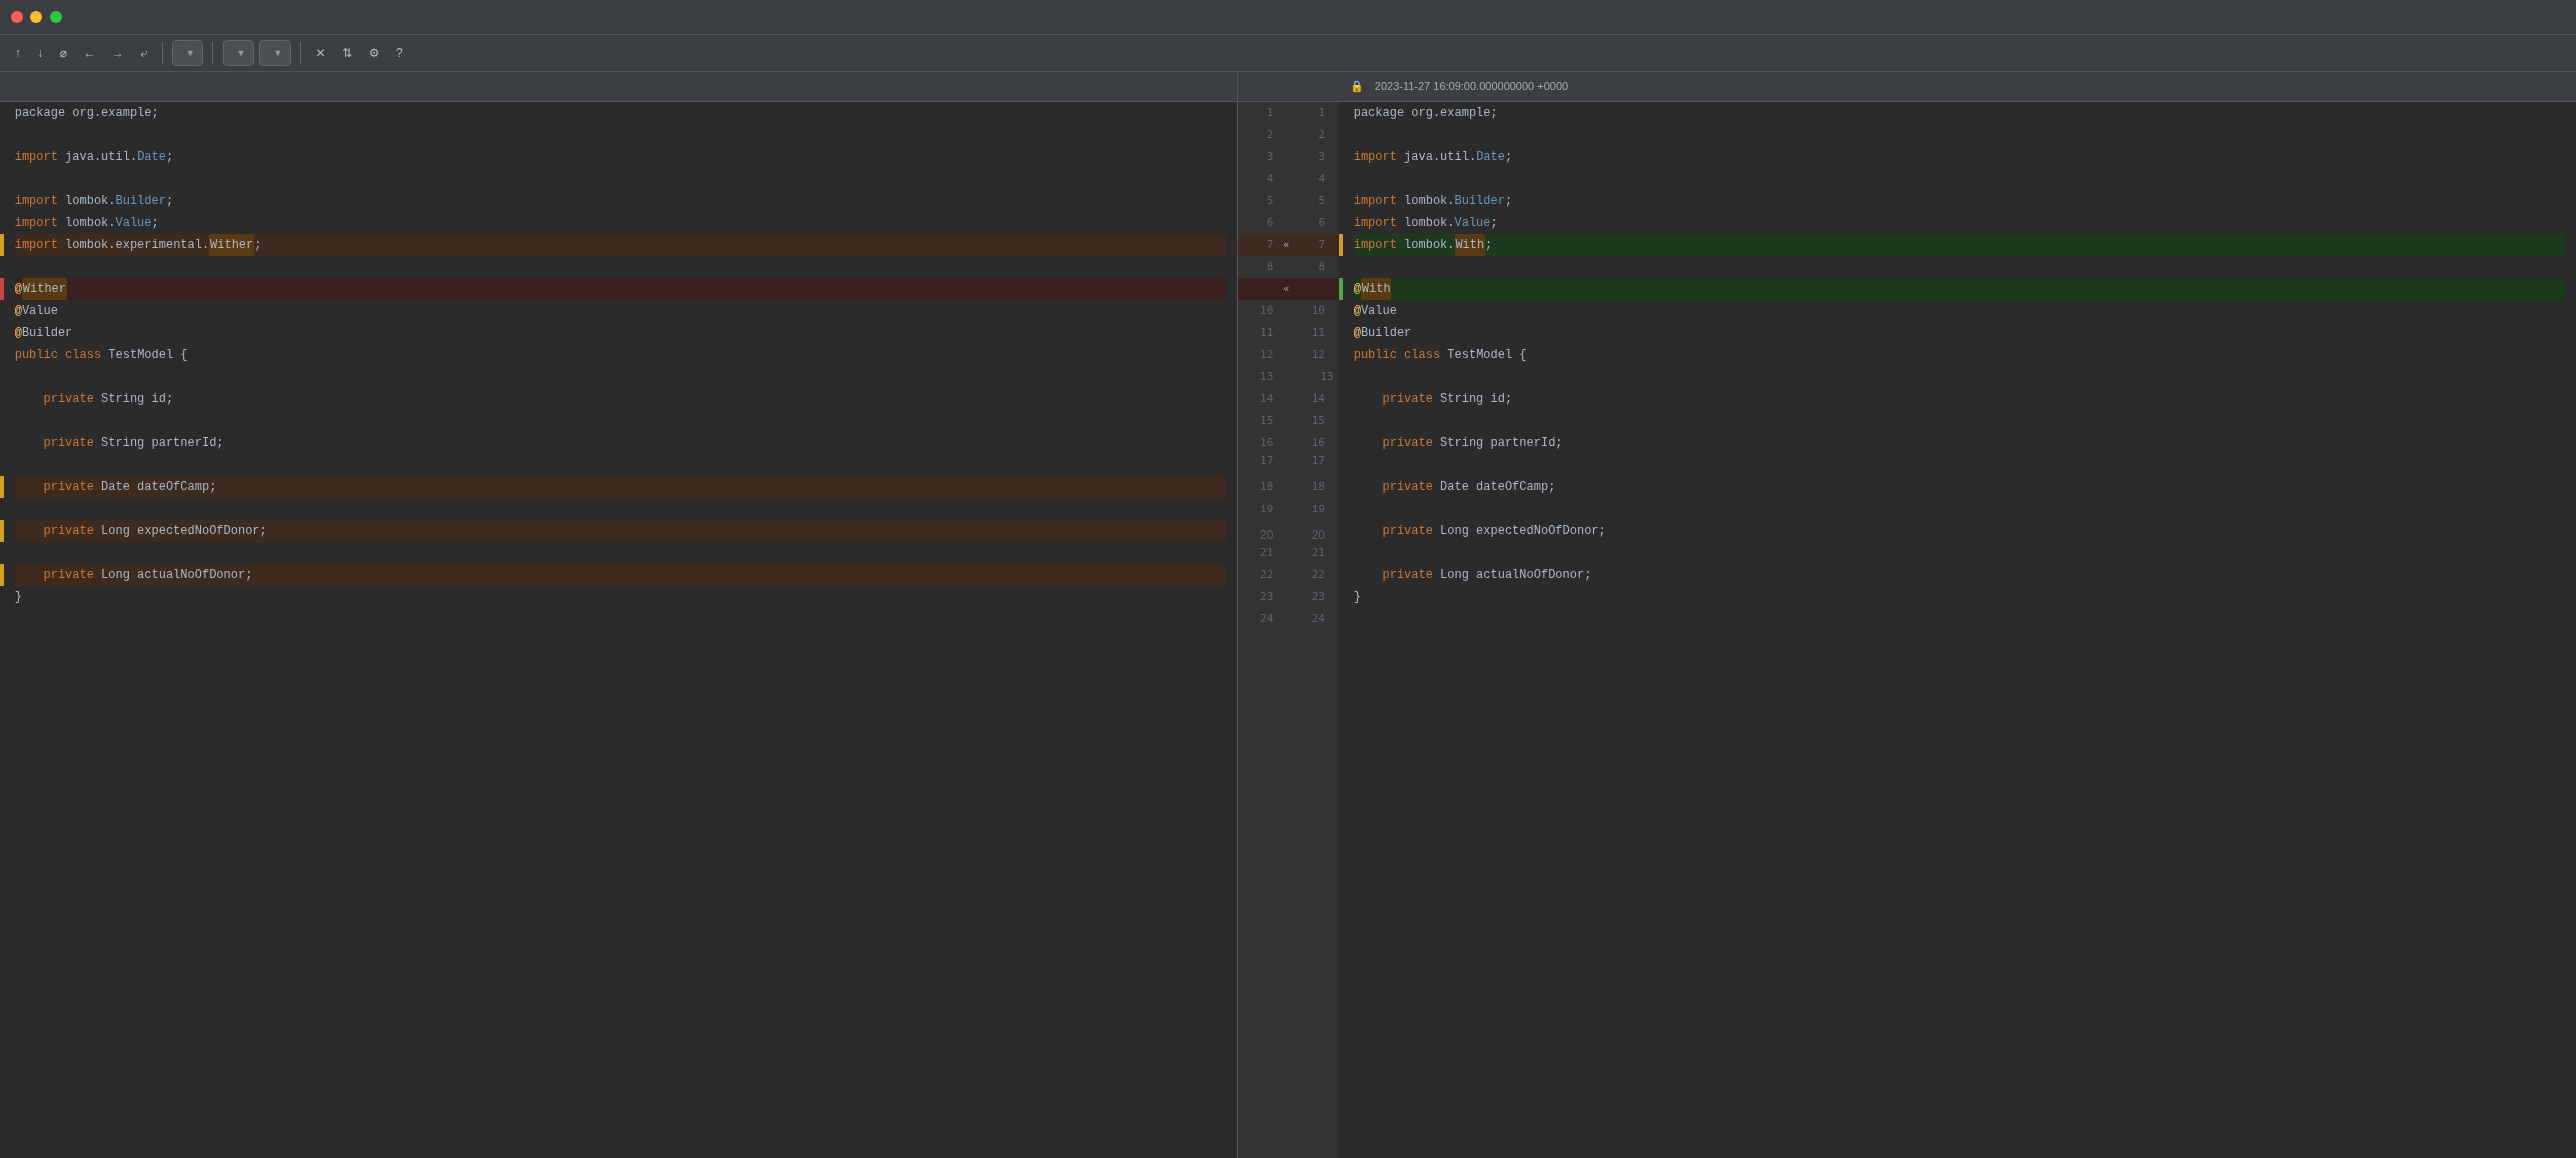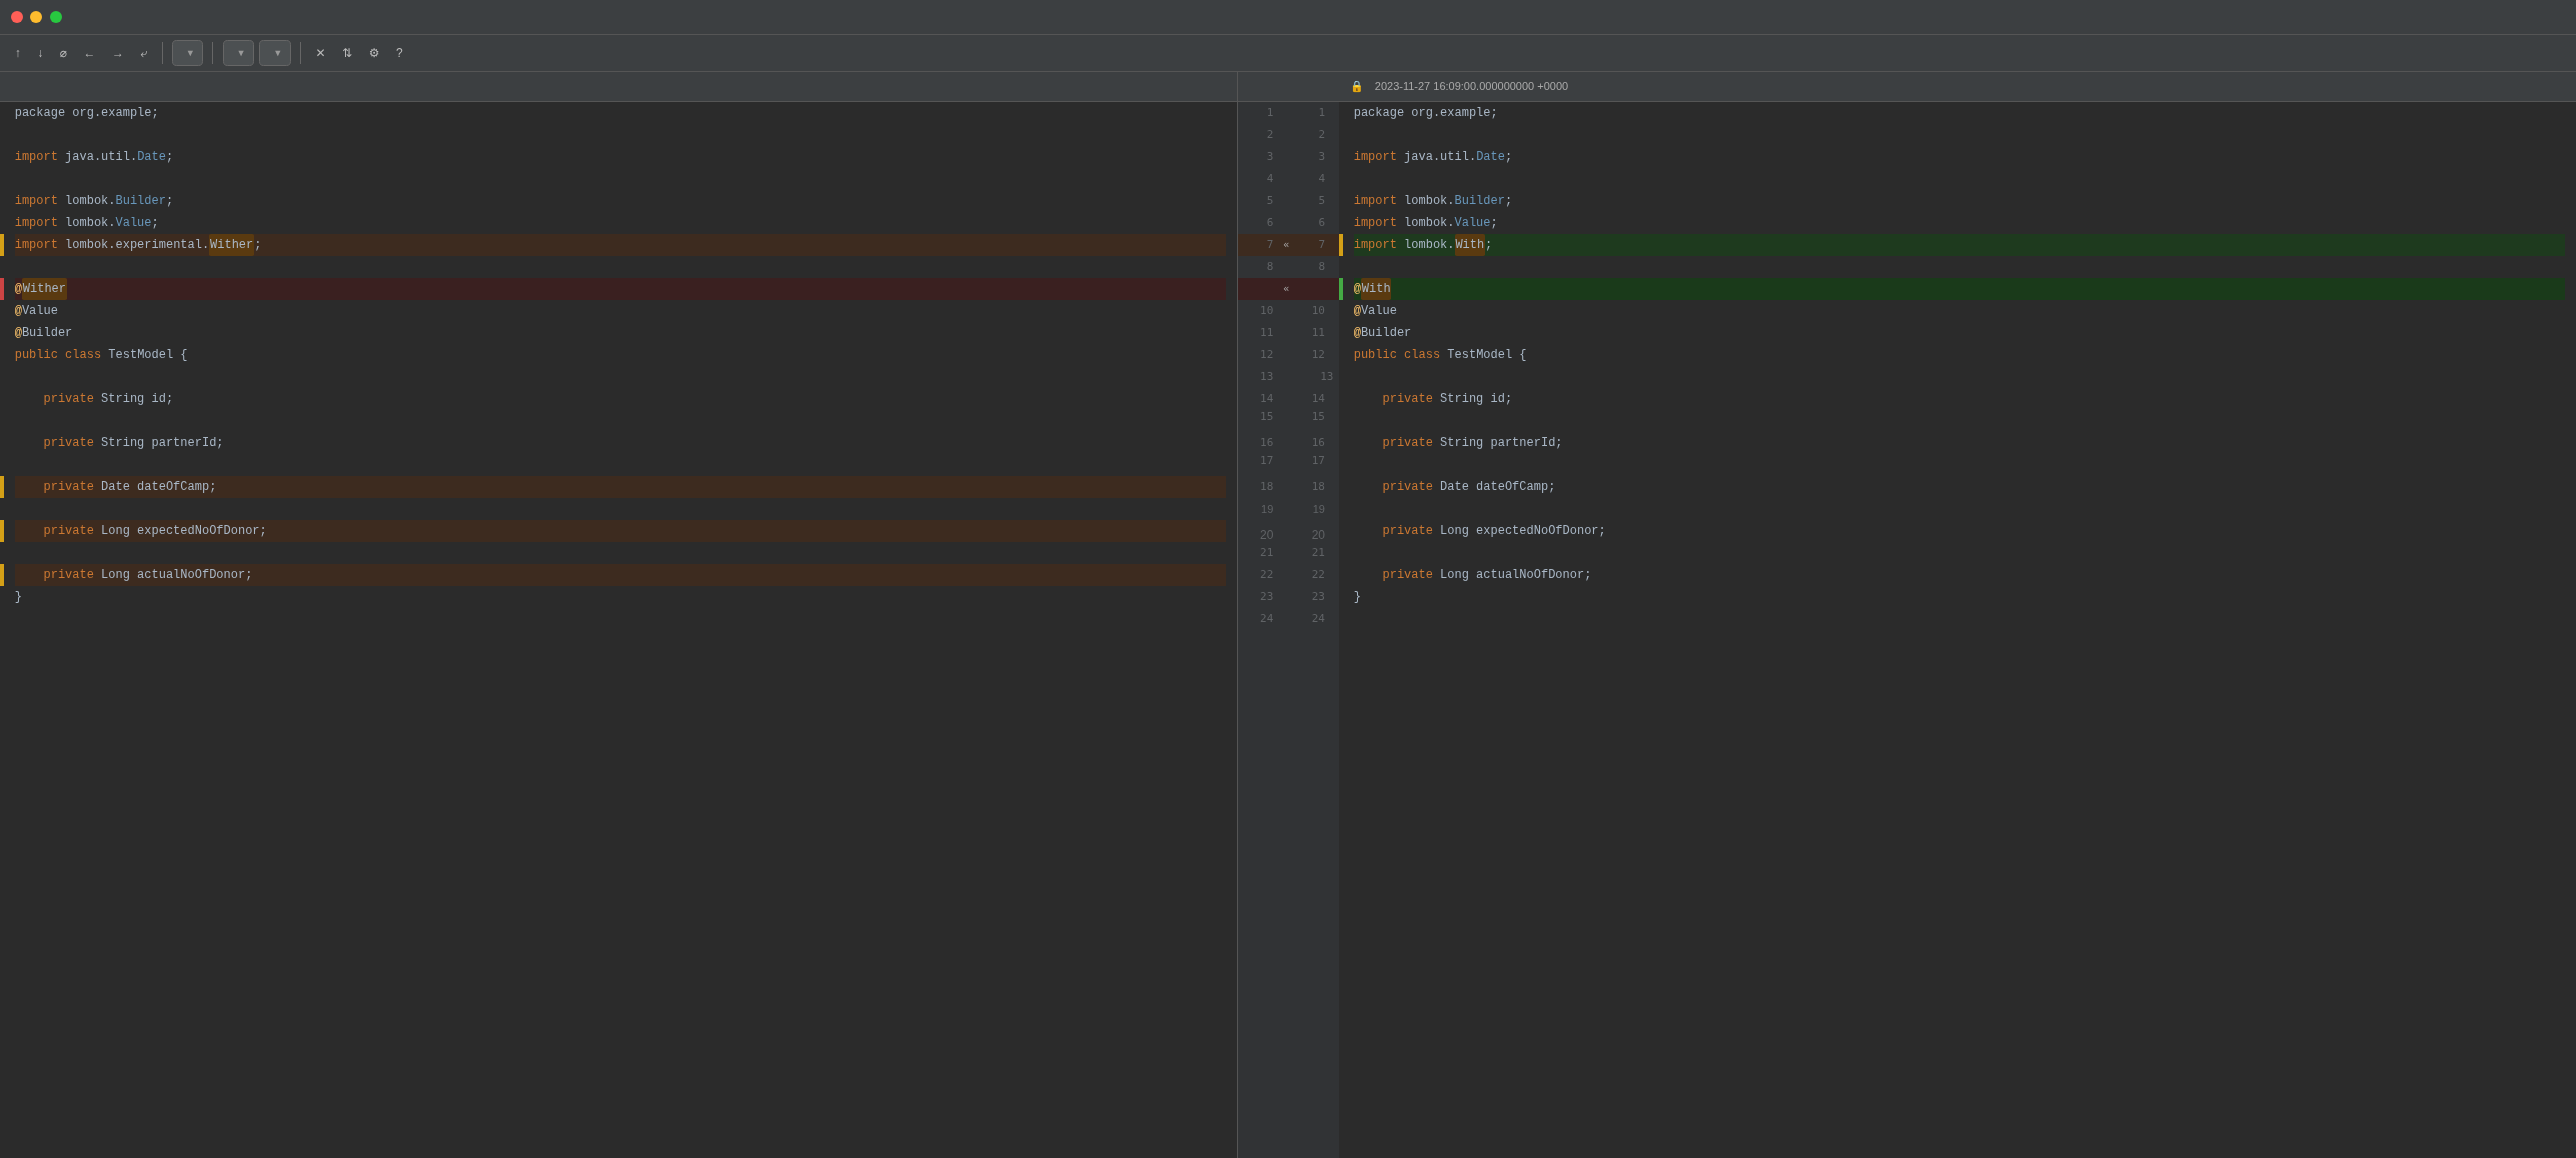--- a/index.html
+++ b/index.html
@@ -343,41 +343,41 @@
       <div style="height: 22px; display: flex; align-items: center; font-size: 11px; font-family: Menlo, monospace; background: transparent; justify-content: space-between;">
         <span style="min-width: 39px; text-align: right; padding-right: 3.7px; color: rgb(96, 99, 102);">13</span>
         <span style="color: rgb(170, 170, 170); font-size: 10px; width: 18.5px; text-align: center;"></span>
         <span style="min-width: 35px; text-align: right; padding-right: 5.5px; color: rgb(96, 99, 102);">13</span>
       </div>
       <div style="height: 22px; display: flex; align-items: center; font-size: 11px; font-family: Menlo, monospace; background: transparent;">
         <span style="min-width: 39px; text-align: right; padding-right: 3.7px; color: rgb(96, 99, 102);">14</span>
         <span style="color: rgb(170, 170, 170); font-size: 10px; width: 18.5px; text-align: center;"></span>
         <span style="min-width: 35px; text-align: right; padding-right: 5.5px; color: rgb(96, 99, 102);">14</span>
       </div>
-      <div style="height: 22px; display: flex; font-size: 11px; font-family: Menlo, monospace; background: transparent;">
+      <div style="height: 22px; display: flex; align-items: center; font-size: 11px; font-family: Menlo, monospace; background: transparent;">
         <span style="min-width: 39px; text-align: right; padding-right: 3.7px; color: rgb(96, 99, 102);">15</span>
         <span style="color: rgb(170, 170, 170); font-size: 10px; width: 18.5px; text-align: center;"></span>
         <span style="min-width: 35px; text-align: right; padding-right: 5.5px; color: rgb(96, 99, 102);">15</span>
       </div>
       <div style="height: 22px; display: flex; align-items: center; font-size: 11px; font-family: Menlo, monospace; background: transparent;">
         <span style="min-width: 39px; text-align: right; padding-right: 3.7px; color: rgb(96, 99, 102);">16</span>
         <span style="color: rgb(170, 170, 170); font-size: 10px; width: 18.5px; text-align: center;"></span>
         <span style="min-width: 35px; text-align: right; padding-right: 5.5px; color: rgb(96, 99, 102);">16</span>
       </div>
       <div style="height: 22px; display: flex; align-items: flex-start; font-size: 11px; font-family: Menlo, monospace; background: transparent;">
         <span style="min-width: 39px; text-align: right; padding-right: 3.7px; color: rgb(96, 99, 102);">17</span>
         <span style="color: rgb(170, 170, 170); font-size: 10px; width: 18.5px; text-align: center;"></span>
         <span style="min-width: 35px; text-align: right; padding-right: 5.5px; color: rgb(96, 99, 102);">17</span>
       </div>
       <div style="height: 22px; display: flex; align-items: center; font-size: 11px; font-family: Menlo, monospace; background: transparent;">
         <span style="min-width: 39px; text-align: right; padding-right: 3.7px; color: rgb(96, 99, 102);">18</span>
         <span style="color: rgb(170, 170, 170); font-size: 10px; width: 18.5px; text-align: center;"></span>
         <span style="min-width: 35px; text-align: right; padding-right: 5.5px; color: rgb(96, 99, 102);">18</span>
       </div>
-      <div style="height: 22px; display: flex; align-items: center; font-size: 11px; font-family: Liberation Sans, sans-serif; background: transparent;">
+      <div style="height: 22px; display: flex; align-items: center; font-size: 11px; font-family: Liberation Mono, monospace; background: transparent;">
         <span style="min-width: 39px; text-align: right; padding-right: 3.7px; color: rgb(96, 99, 102);">19</span>
         <span style="color: rgb(170, 170, 170); font-size: 10px; width: 18.5px; text-align: center;"></span>
         <span style="min-width: 35px; text-align: right; padding-right: 5.5px; color: rgb(96, 99, 102);">19</span>
       </div>
       <div style="height: 22px; display: flex; align-items: flex-end; font-size: 12px; font-family: Liberation Sans, sans-serif; background: transparent;">
         <span style="min-width: 39px; text-align: right; padding-right: 3.7px; color: rgb(96, 99, 102);">20</span>
         <span style="color: rgb(170, 170, 170); font-size: 10px; width: 18.5px; text-align: center;"></span>
         <span style="min-width: 35px; text-align: right; padding-right: 5.5px; color: rgb(96, 99, 102);">20</span>
       </div>
       <div style="height: 22px; display: flex; align-items: center; font-size: 11px; font-family: Menlo, monospace; background: transparent;">

